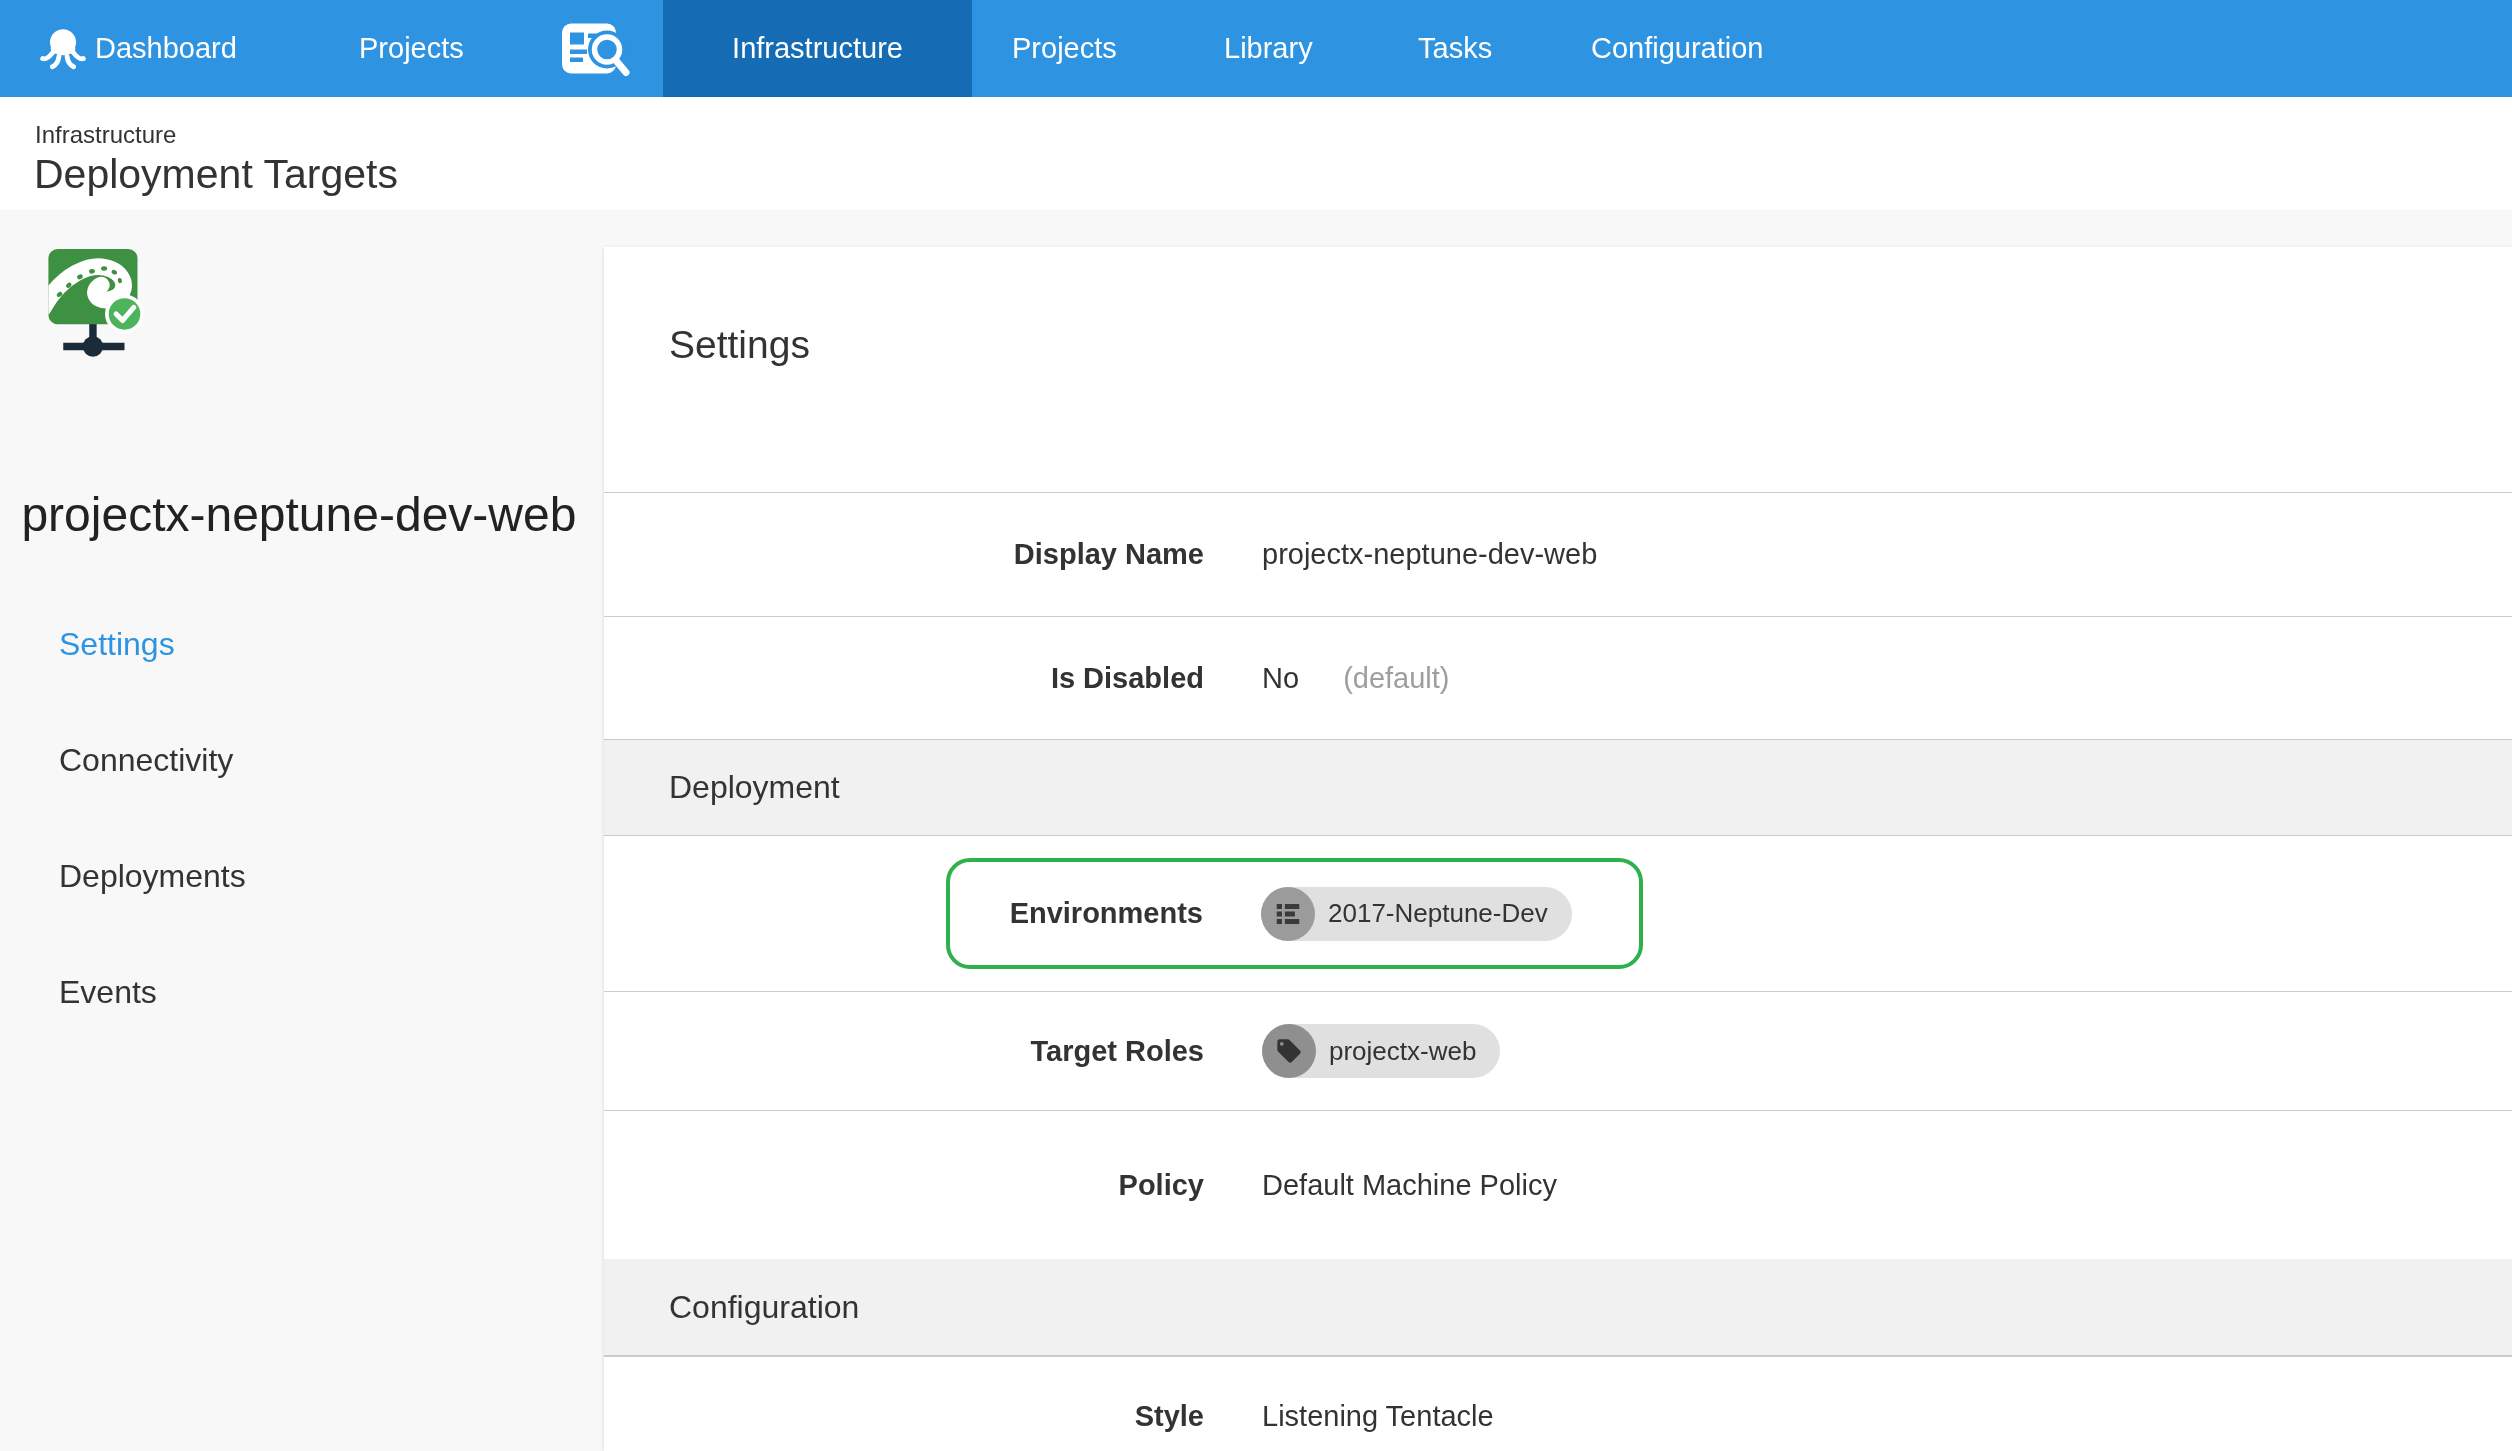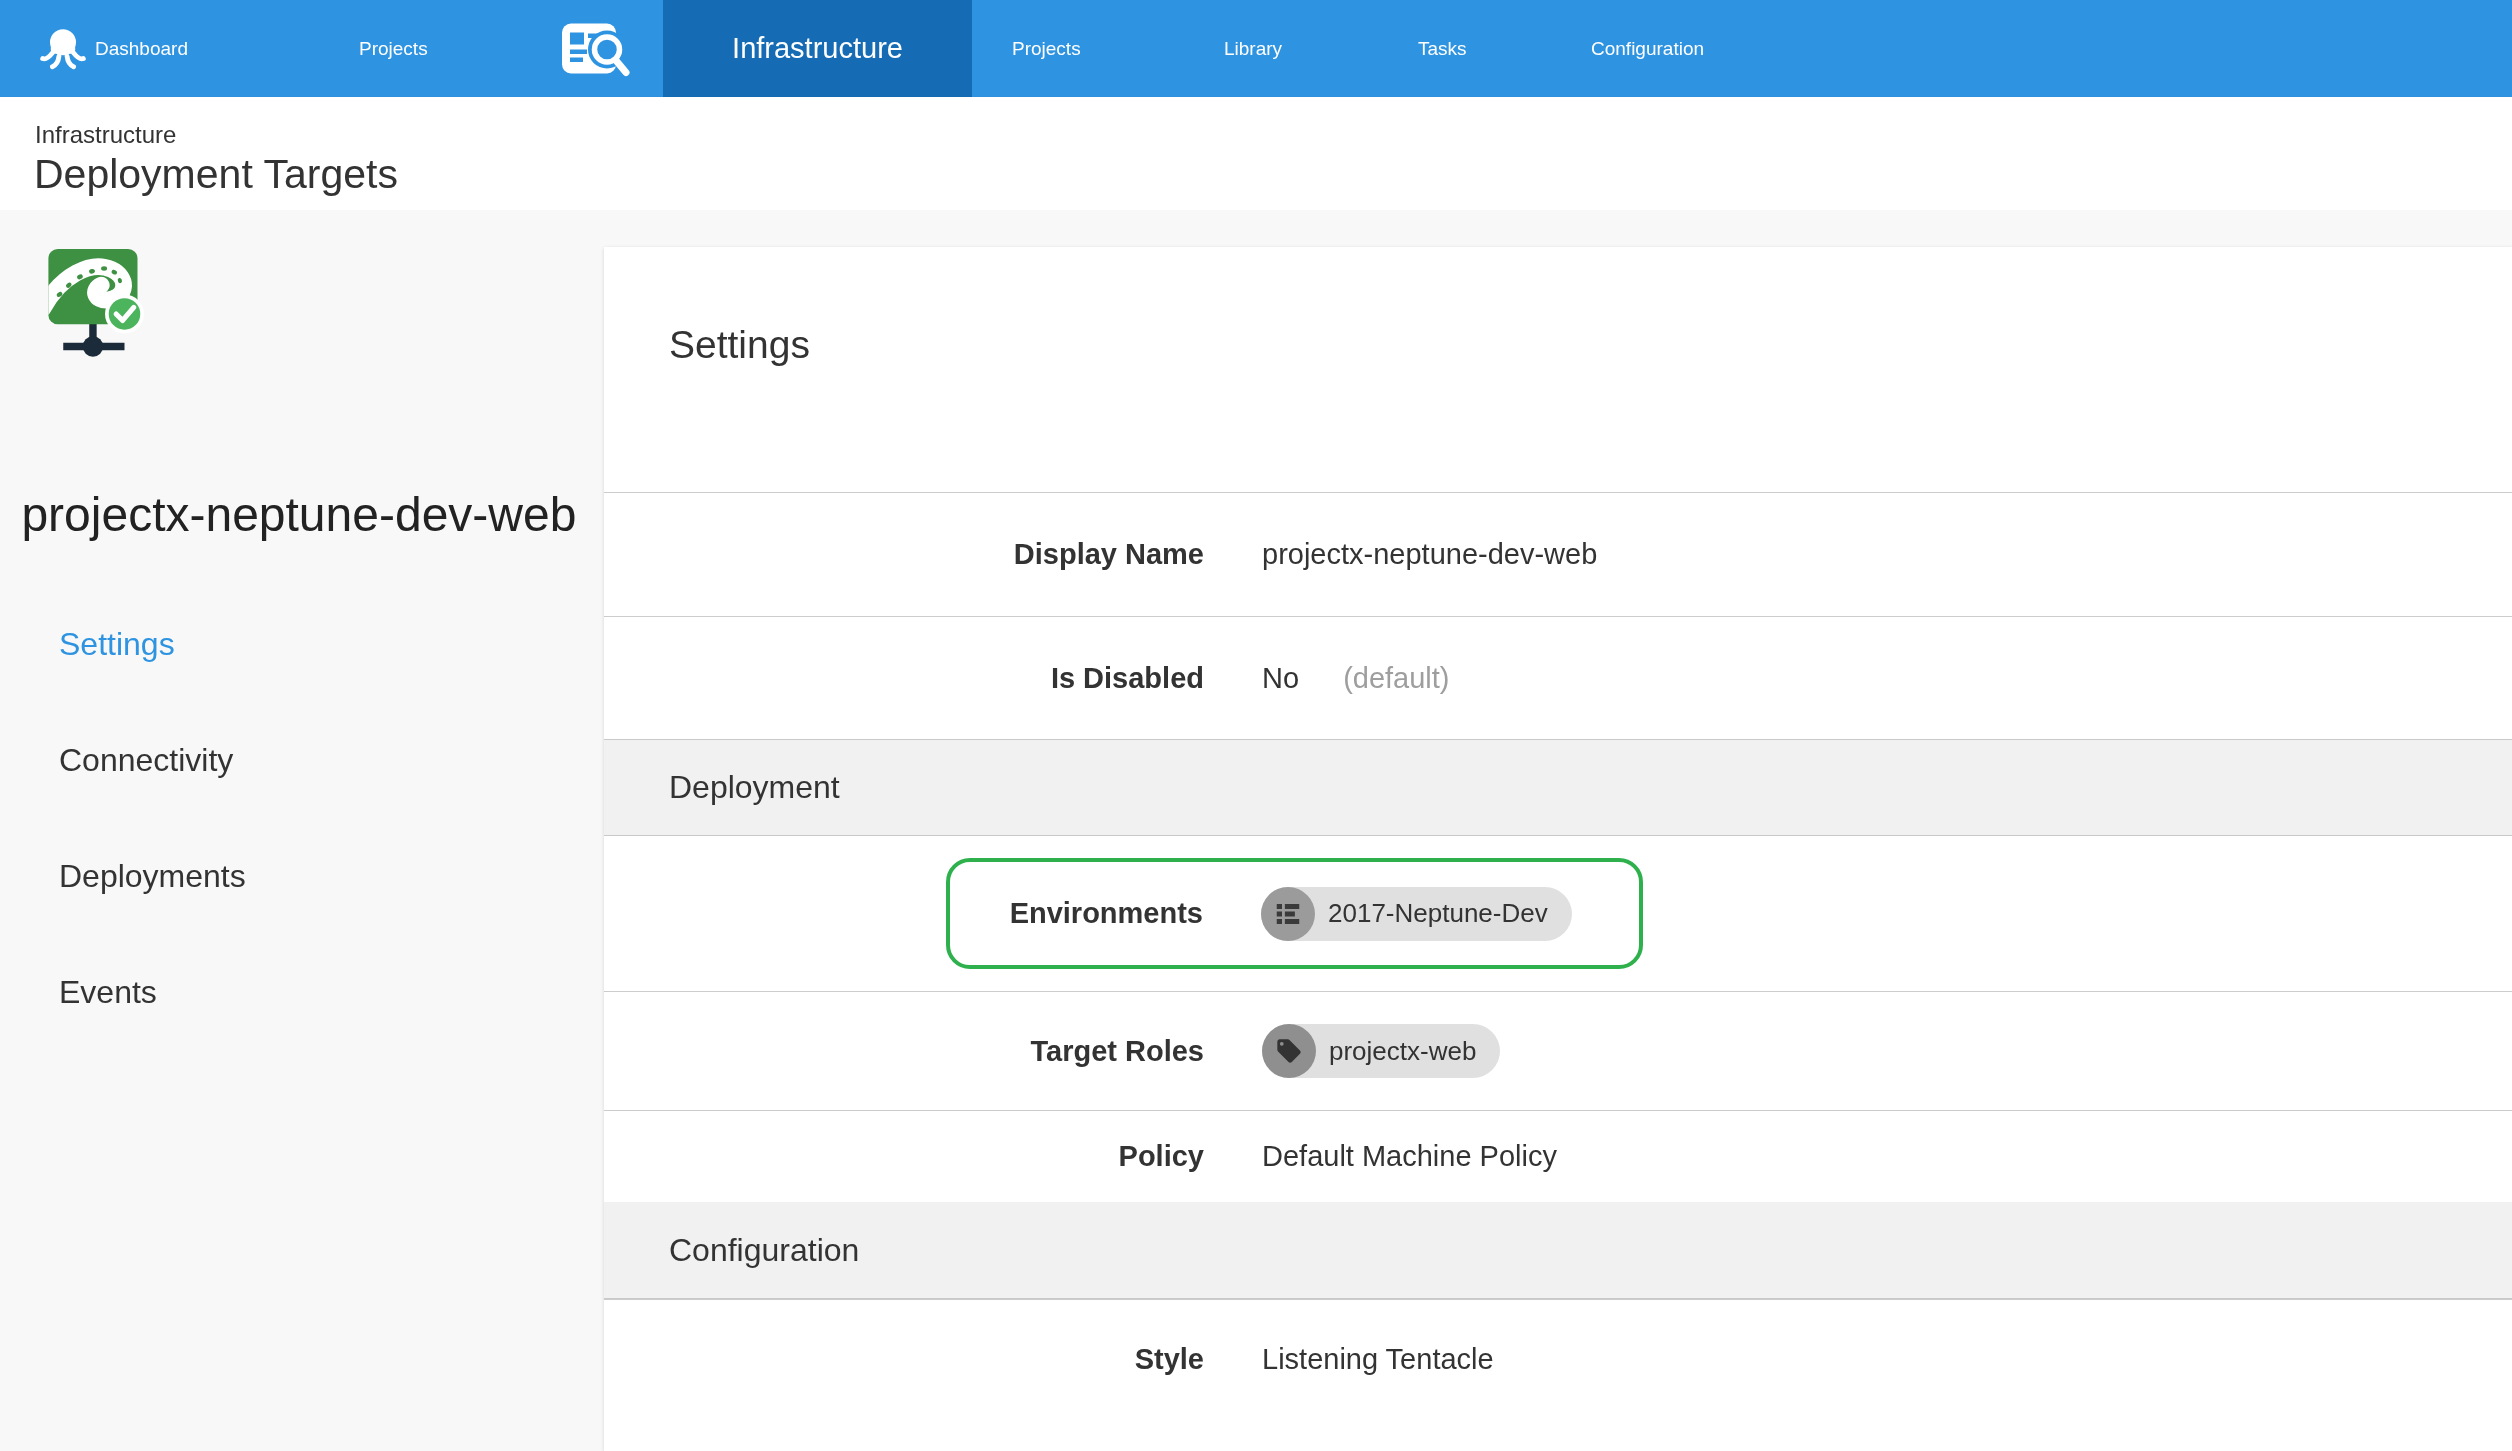--- a/index.html
+++ b/index.html
@@ -2,21 +2,21 @@
 <html style="font-size:15px"><head>
 <meta charset="utf-8">
 <style>
   * { margin:0; padding:0; box-sizing:border-box; }
   html,body { width:2512px; height:1451px; overflow:hidden; }
   body { font-family:"Liberation Sans","DejaVu Sans",sans-serif; background:#f8f8f8; color:#333; }
 
   
   .navbar { position:absolute; left:0; top:0; width:2512px; height:97px; background:#2e93e0; }
   .nav-item { position:absolute; top:0; height:120px; line-height:97px; color:#ffffff;
-              font-size:19px; font-weight:400; white-space:nowrap; cursor:pointer; }
+              font-size:29px; font-weight:400; white-space:nowrap; cursor:pointer; }
   .brand { position:absolute; left:37px; top:22.4px; width:52px; height:52px; }
   .nav-dashboard { left:95px; }
   .nav-projects { left:359px; }
   .nav-search { position:absolute; left:545px; top:0; width:102px; height:97px; cursor:pointer;
                 display:flex; align-items:center; justify-content:center; }
   .nav-tab-active { position:absolute; left:663px; top:0; width:309px; height:97px;
                     background:#156cb4; text-align:center; cursor:pointer; }
   .nav-tab-active span { display:inline-block; line-height:97px; color:#fff; font-size:29px; }
   .nav-tenants { left:1012px; }
   .nav-library { left:1224px; }
@@ -48,21 +48,21 @@
   .row { display:flex; align-items:center; border-top:1.9px solid #cccccc; }
   .row-label { width:600px; text-align:right; font-size:29px; font-weight:700; color:#333; flex:none; }
   .row-value { margin-left:58px; font-size:29px; color:#333; }
   .muted { color:#9e9e9e;margin-left:36px; }
   .r1 { height:124px; }
   .r2 { height:123px; }
   .band { height:97px; background:#f1f1f1; border-top:1.9px solid #c9c9c9; border-bottom:1.9px solid #c9c9c9;
           display:flex; align-items:center; padding-left:65px; font-size:32px; color:#333; }
   .r3 { height:155px; border-top:none; }
   .r4 { height:119px; }
-  .r5 { height:92px;align-items:center; }
+  .r5 { height:149px;align-items:center; }
   .r6 { height:120px; }
   .band2 { border-top:none; }
 
   .highlight-box { margin-left:342px; width:697px; height:111px; border:4.7px solid #2eb14c;
                    border-radius:24px; display:flex; align-items:center; }
   .highlight-box .row-label { width:253px; }
 
   .chip { height:54px; border-radius:27px; background:#e0e0e0; display:flex; align-items:center;
           padding-right:24px; margin-left:58px; cursor:pointer; }
   .chip-circle { width:54px; height:54px; border-radius:50%; background:#9b9b9b; flex:none;

